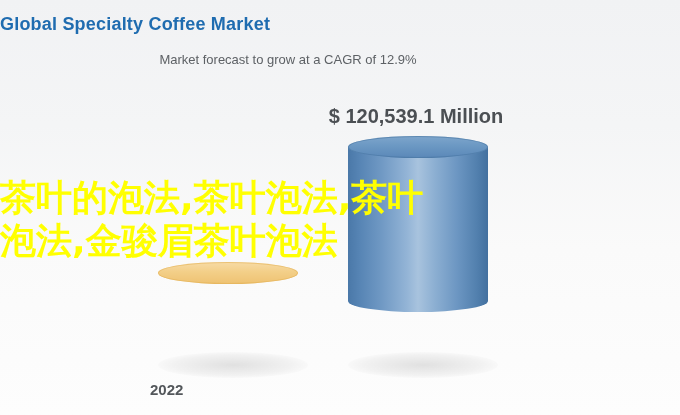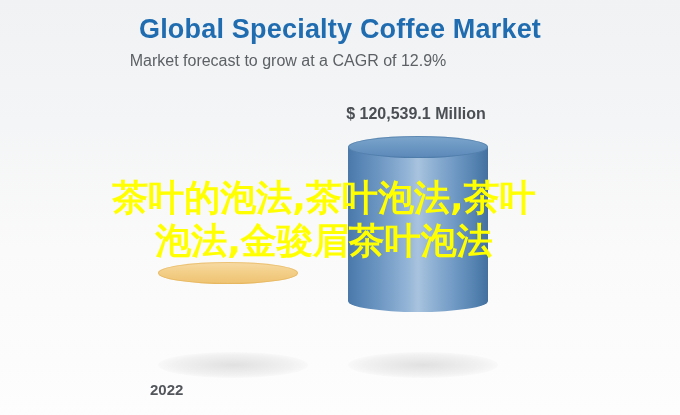--- a/index.html
+++ b/index.html
@@ -18,51 +18,50 @@
     overflow: hidden;
     background: linear-gradient(180deg, #f1f2f4 0%, #f4f5f6 30%, #fafafa 60%, #fdfdfd 100%);
   }
 
   
   .chart-title {
     position: absolute;
     top: 14px;
     left: 0;
     width: 680px;
-    text-align: center;
-    font-size: 27px;
+    font-size: 18px;
     font-weight: bold;
     color: #1f6cb0;
     letter-spacing: .2px;
     white-space: nowrap;
   }
   .chart-subtitle {
     position: absolute;
     top: 52px;
     left: 0;
     width: 576px;
     text-align: center;
-    font-size: 16px;
+    font-size: 13px;
     font-weight: normal;
     color: #5d6165;
     white-space: nowrap;
   }
 
   
   .plot {
     position: absolute;
     left: 0;
     top: 0;
     width: 680px;
     height: 415px;
   }
 
   .value-label {
     position: absolute;
-    font-size: 16px;
+    font-size: 20px;
     font-weight: bold;
     color: #4b4f53;
     white-space: nowrap;
     text-align: center;
   }
   .value-label.v2022 {
     left: 120px;
     top: 236px;
     width: 200px;
   }
@@ -128,24 +127,24 @@
   }
   .shadow-ground {
     position: absolute;
     border-radius: 50%;
     background: radial-gradient(ellipse at center, rgba(0,0,0,.11) 0%, rgba(0,0,0,.045) 55%, rgba(0,0,0,0) 78%);
   }
 
   
   .overlay-text {
     position: absolute;
-    left: 8px;
+    left: 0;
     top: 176px;
     width: 632px;
-    text-align: center;
+    text-align: left;
     font-family: "DejaVu Sans", sans-serif;
     font-size: 36px;
     font-weight: bold;
     line-height: 43px;
     color: #ffff00;
     letter-spacing: 0px;
     pointer-events: none;
   }
 </style>
 </head>

